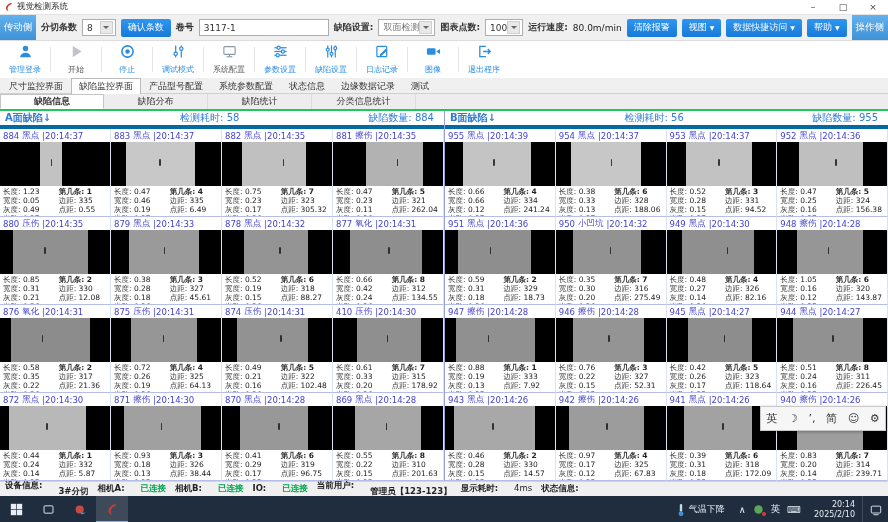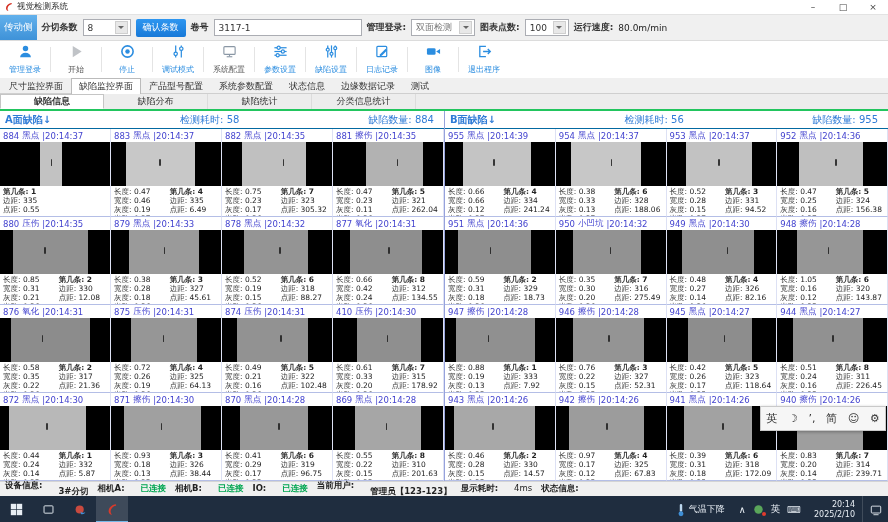--- a/index.html
+++ b/index.html
@@ -50,21 +50,21 @@
   .subtabs { height:17px; background:#ededed; display:flex; font-size:9px; border-bottom:2px solid #22c55e; flex:0 0 auto; }
   .stab { width:104px; display:flex; align-items:center; justify-content:center; color:#333;
     border-right:1px solid #dcdcdc; }
   .stab.active { background:#fff; border:1px solid #c5c5c5; border-bottom:1px solid #fff; font-weight:bold; }
 
   
   .panels { height:370px; display:flex; flex:0 0 auto; background:#fff; }
   .panel { width:444px; display:flex; flex-direction:column; }
   .panel + .panel { border-left:1px solid #96a2dc; }
   .panel-header { height:18px; display:flex; align-items:center; justify-content:space-between;
-    padding:0 10px 0 5px; font-size:10px; color:#2f7bd6; border-bottom:1px solid #0369a1; }
+    padding:0 10px 0 5px; font-size:10px; color:#2f7bd6; border-bottom:4px solid #0369a1; }
   .panel-title { font-weight:bold; }
   .panel-stat { color:#2f7bd6; }
   .grid { display:grid; grid-template-columns:repeat(4,1fr); grid-auto-rows:88px; }
   .cell { border-right:1px solid #dde1f4; border-bottom:1px solid #b4bee6; overflow:hidden; background:#fff; }
   .cell-h { height:13px; display:flex; align-items:center; gap:3px; padding-left:3px;
     font-size:8.5px; color:#4343cf; white-space:nowrap; overflow:hidden; }
   .cimg { height:44px; background:#000; position:relative; }
   .band { position:absolute; top:0; bottom:0; }
   .mark { position:absolute; top:38%; width:1.5px; height:7px; background:#1d1d1d; opacity:.85; border-radius:1px; }
   .cinfo { display:flex; padding:1px 0 0 3px; font-size:7.5px; line-height:1.2; color:#222; white-space:nowrap; }
@@ -122,32 +122,48 @@
   <div class="toolbar1">
     <div class="side-btn">传动侧</div>
     <span class="tb-label">分切条数</span>
     <div class="combo" style="width:48px">
       <span>8</span>
       <span class="caret-box" style="margin-left:auto"></span>
     </div>
     <button class="blue-btn">确认条数</button>
     <span class="tb-label">卷号</span>
     <input class="txt-input" value="3117-1" style="">
-    <span class="tb-label">管理登录:</span>
+    <span class="tb-label">缺陷设置:</span>
     <div class="combo" style="width:64px;color:#777">
       <span>双面检测</span>
       <span class="caret-box" style="margin-left:auto"></span>
     </div>
     <span class="tb-label">图表点数:</span>
     <div class="combo" style="width:44px">
       <span>100</span>
       <span class="caret-box" style="margin-left:auto"></span>
     </div>
     <span class="tb-label">运行速度:</span>
     <span>80.0m/min</span>
+    <div class="tb-right">
+      <button class="blue-btn">清除报警</button>
+      <button class="blue-btn">
+        <span>视图</span>
+        <span class="dd">▼</span>
+      </button>
+      <button class="blue-btn">
+        <span>数据快捷访问</span>
+        <span class="dd">▼</span>
+      </button>
+      <button class="blue-btn">
+        <span>帮助</span>
+        <span class="dd">▼</span>
+      </button>
+      <div class="side-btn">操作侧</div>
+    </div>
   </div>
 
   <div class="toolbar2" id="toolbar2">
       <div class="big-btn">
         <span><svg viewBox="0 0 16 16">
             <circle cx="8" cy="4.8" r="2.9" fill="#2b8de0"></circle>
             <path d="M2.2 14c.3-3.2 2.8-4.8 5.8-4.8s5.5 1.6 5.8 4.8z" fill="#2b8de0"></path>
           </svg></span>
         <span class="bb-label">管理登录</span>
       </div>
@@ -270,20 +286,26 @@
             <div class="cell-h">
               <span>884</span>
               <span>黑点</span>
               <span>|20:14:37</span>
             </div>
             <div class="cimg">
               <div class="band" style="left: 36%; width: 20%; background: rgb(194, 194, 194);"></div>
               <div class="mark" style="left:46%"></div>
             </div>
             <div class="cinfo">
+              <div class="ci-l">
+                <div><span class="lbl">长度:</span> 1.23</div>
+                <div><span class="lbl">宽度:</span> 0.05</div>
+                <div><span class="lbl">灰度:</span> 0.49</div>
+                <div><span class="lbl">米数:</span> 0.37</div>
+              </div>
               <div class="ci-r">
                 <div class="strong"><span class="lbl">第几条:</span> 1</div>
                 <div><span class="lbl">边距:</span> 335</div>
                 <div><span class="lbl">点距:</span> 0.55</div>
               </div>
             </div>
           </div>
           <div class="cell">
             <div class="cell-h">
               <span>883</span>

